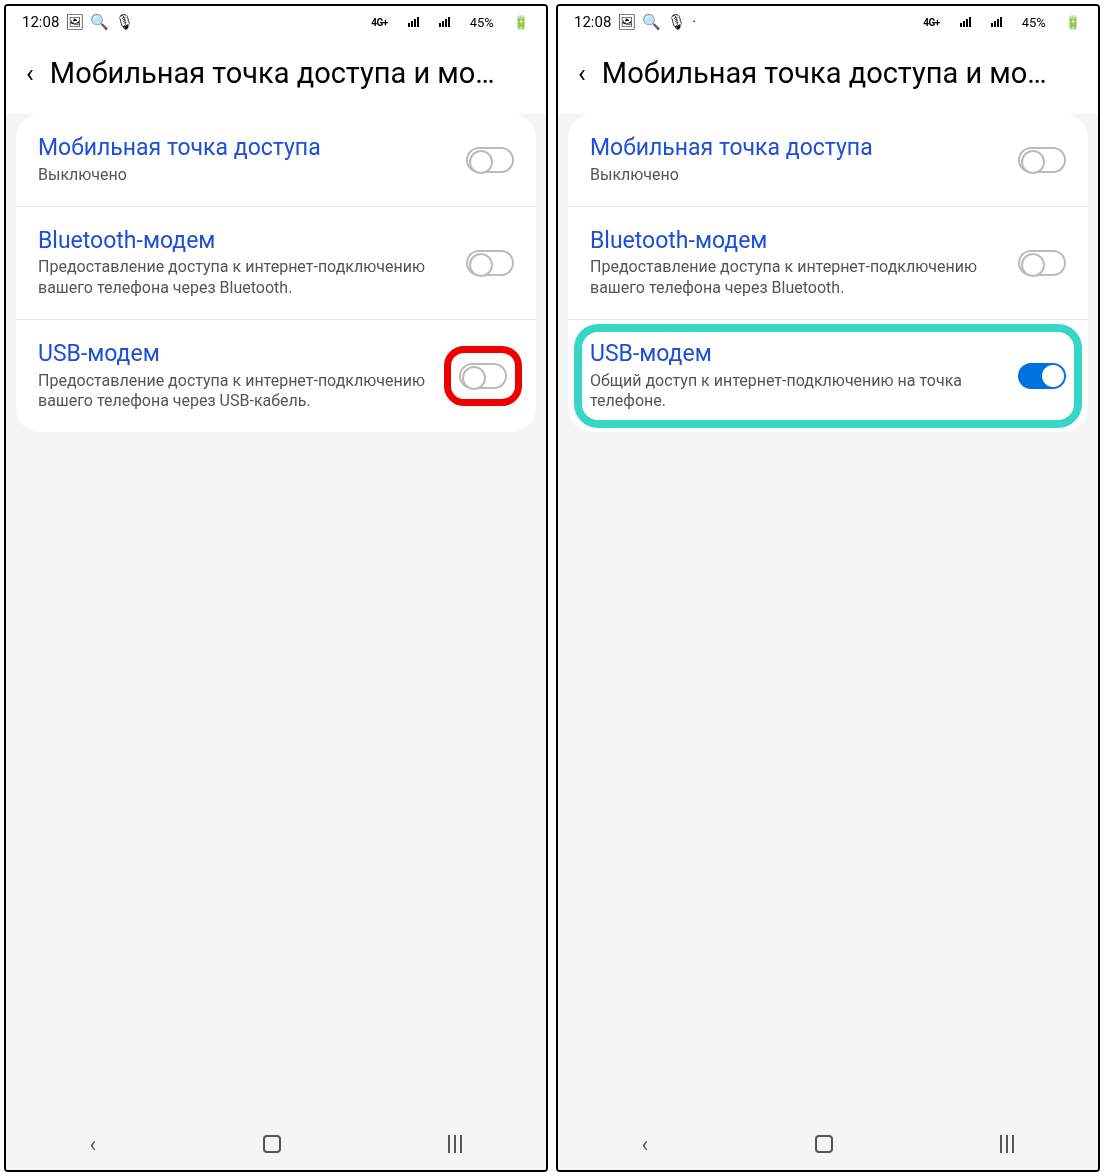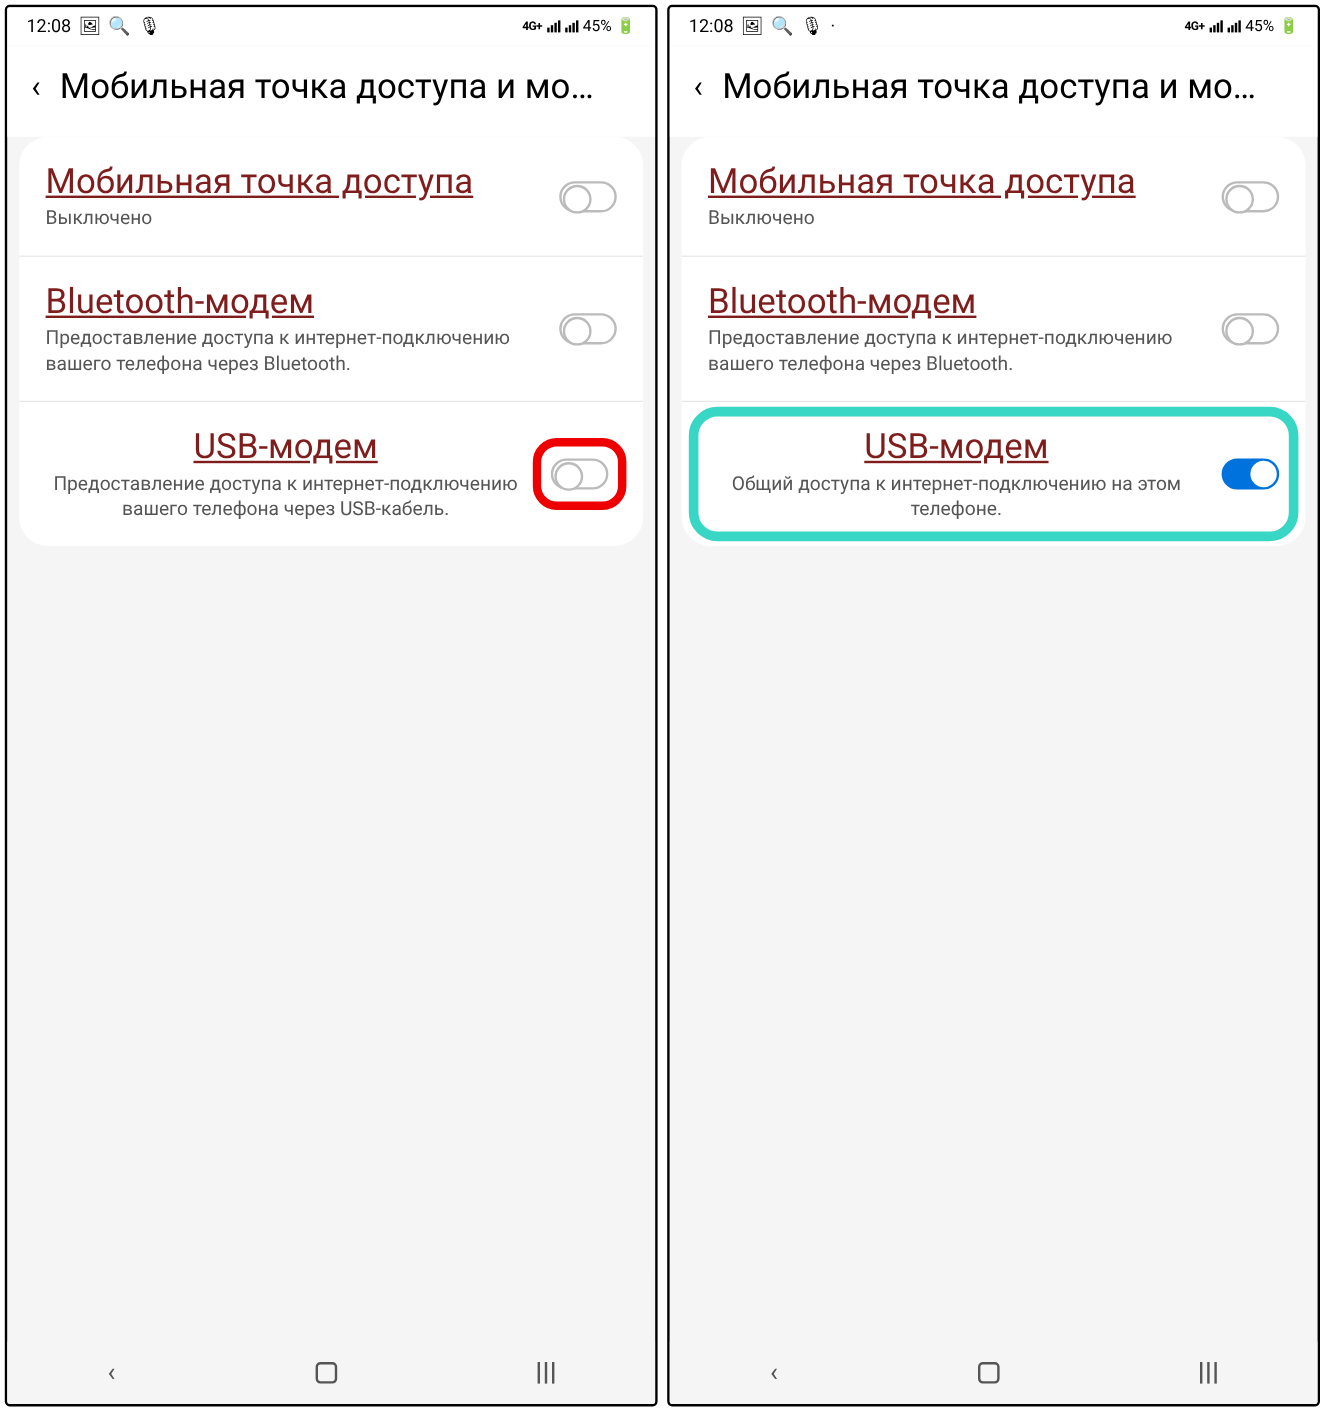--- a/index.html
+++ b/index.html
@@ -26,21 +26,21 @@
       height: 32px;
       display: flex;
       justify-content: space-between;
       align-items: center;
       padding: 0 16px;
       font-size: 15px;
       color: #000;
       background: #fff;
     }
     .statusbar-left { display: flex; align-items: center; gap: 6px; }
-    .statusbar-right { display: flex; align-items: center; gap: 4px; font-size: 13px; }
+    .statusbar-right { display: flex; align-items: center; gap: 20px; font-size: 13px; }
     .header {
       display: flex;
       align-items: center;
       padding: 18px 20px 24px 20px;
       gap: 16px;
       background: #fff;
     }
     .back-arrow { font-size: 26px; color: #000; line-height: 1; }
     .header-title {
       font-size: 29px;
@@ -61,29 +61,28 @@
       overflow: hidden;
     }
     .row {
       display: flex;
       align-items: center;
       padding: 20px 22px;
       gap: 14px;
       border-bottom: 1px solid #e6e6e6;
       position: relative;
     }
-    .row:last-child { border-bottom: none; text-align: center; }
+    .row:last-child { border-bottom: none; }
     .row-text { flex: 1; min-width: 0; }
     .row-title {
-      font-size: 29px;
+      font-size: 23px;
       font-weight: 400;
-      color: #7f1d1d;
+      color: #1d4ed8;
       line-height: 1.25;
       margin-bottom: 2px;
-      text-decoration: underline;
     }
     .row-sub {
       font-size: 16px;
       color: #555;
       line-height: 1.3;
     }
     .toggle {
       width: 48px;
       height: 26px;
       border-radius: 13px;
@@ -278,21 +277,21 @@
         <div class="row-text">
           <div class="row-title">Bluetooth-модем</div>
           <div class="row-sub">Предоставление доступа к интернет-подключению вашего телефона через Bluetooth.</div>
         </div>
         <div class="toggle off"></div>
       </div>
 
       <div class="row" style="position:relative;">
         <div class="row-text">
           <div class="row-title">USB-модем</div>
-          <div class="row-sub">Общий доступа к интернет-подключению на этом телефоне.</div>
+          <div class="row-sub">Общий доступ к интернет-подключению на точка телефоне.</div>
         </div>
         <div class="toggle on"></div>
         <div class="highlight-teal"></div>
       </div>
     </div>
   </div>
 
   <div class="navbar">
     <span class="nav-icon">‹</span>
     <span class="nav-icon square"></span>

